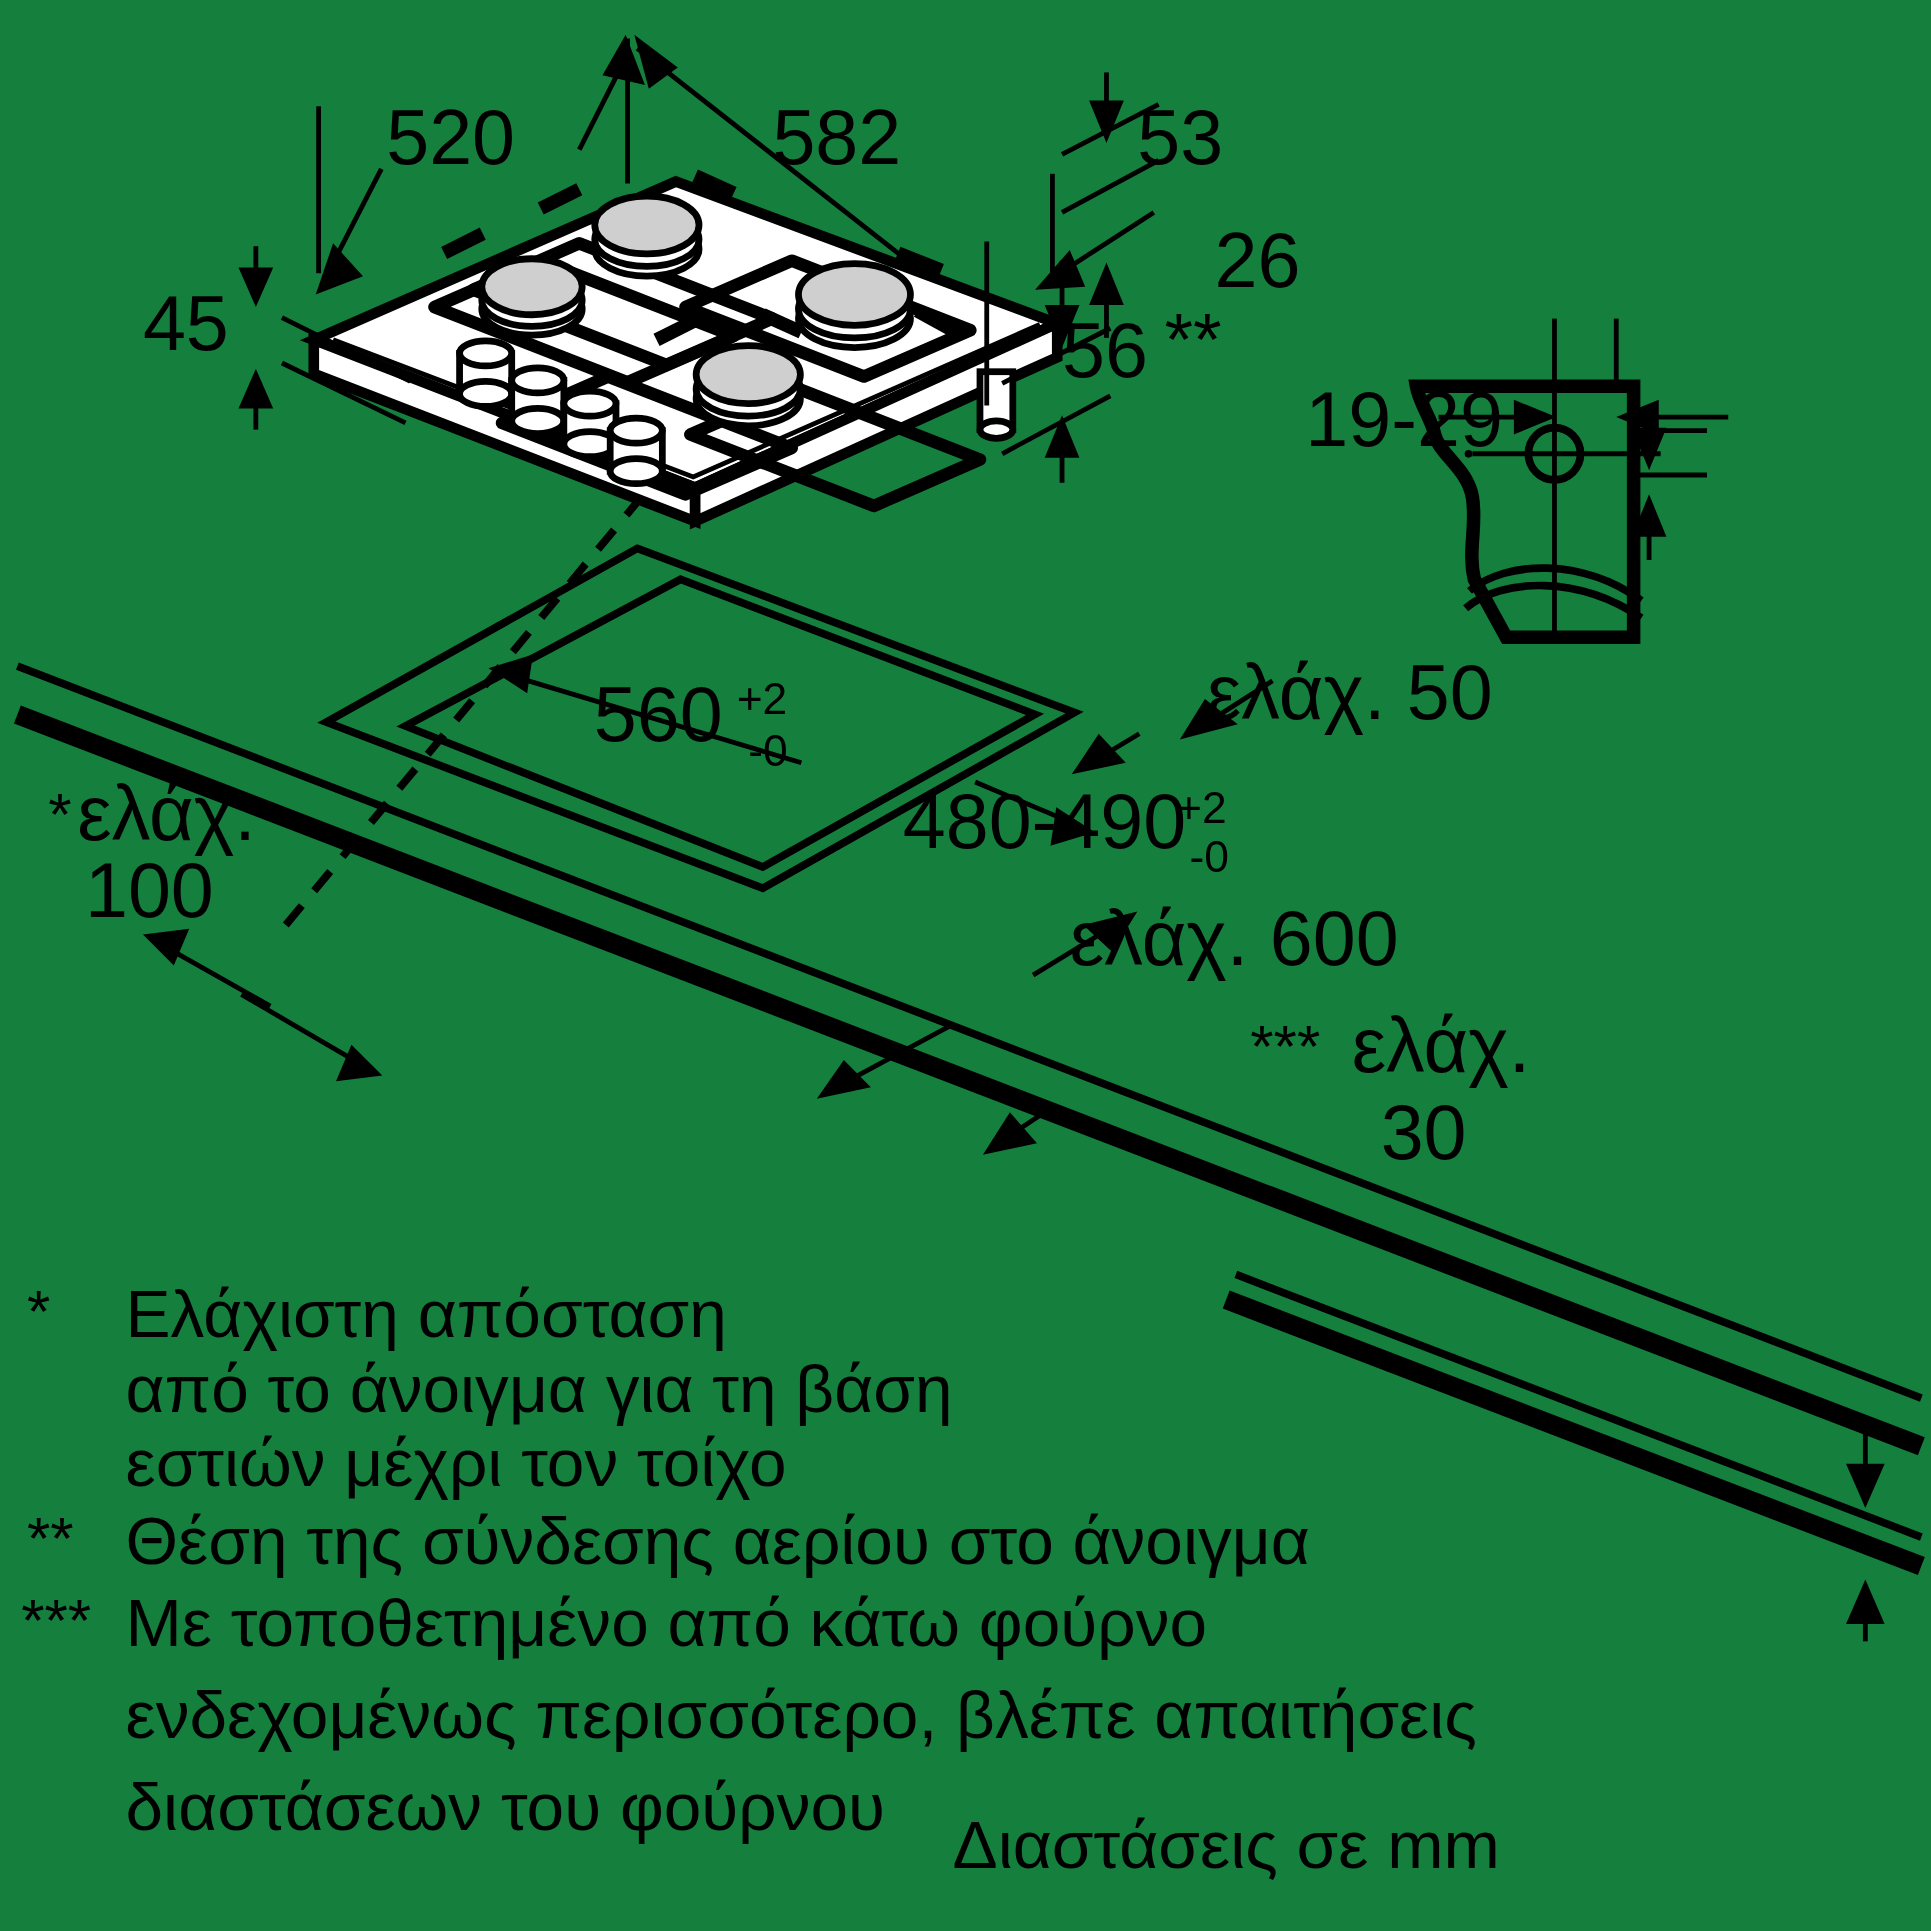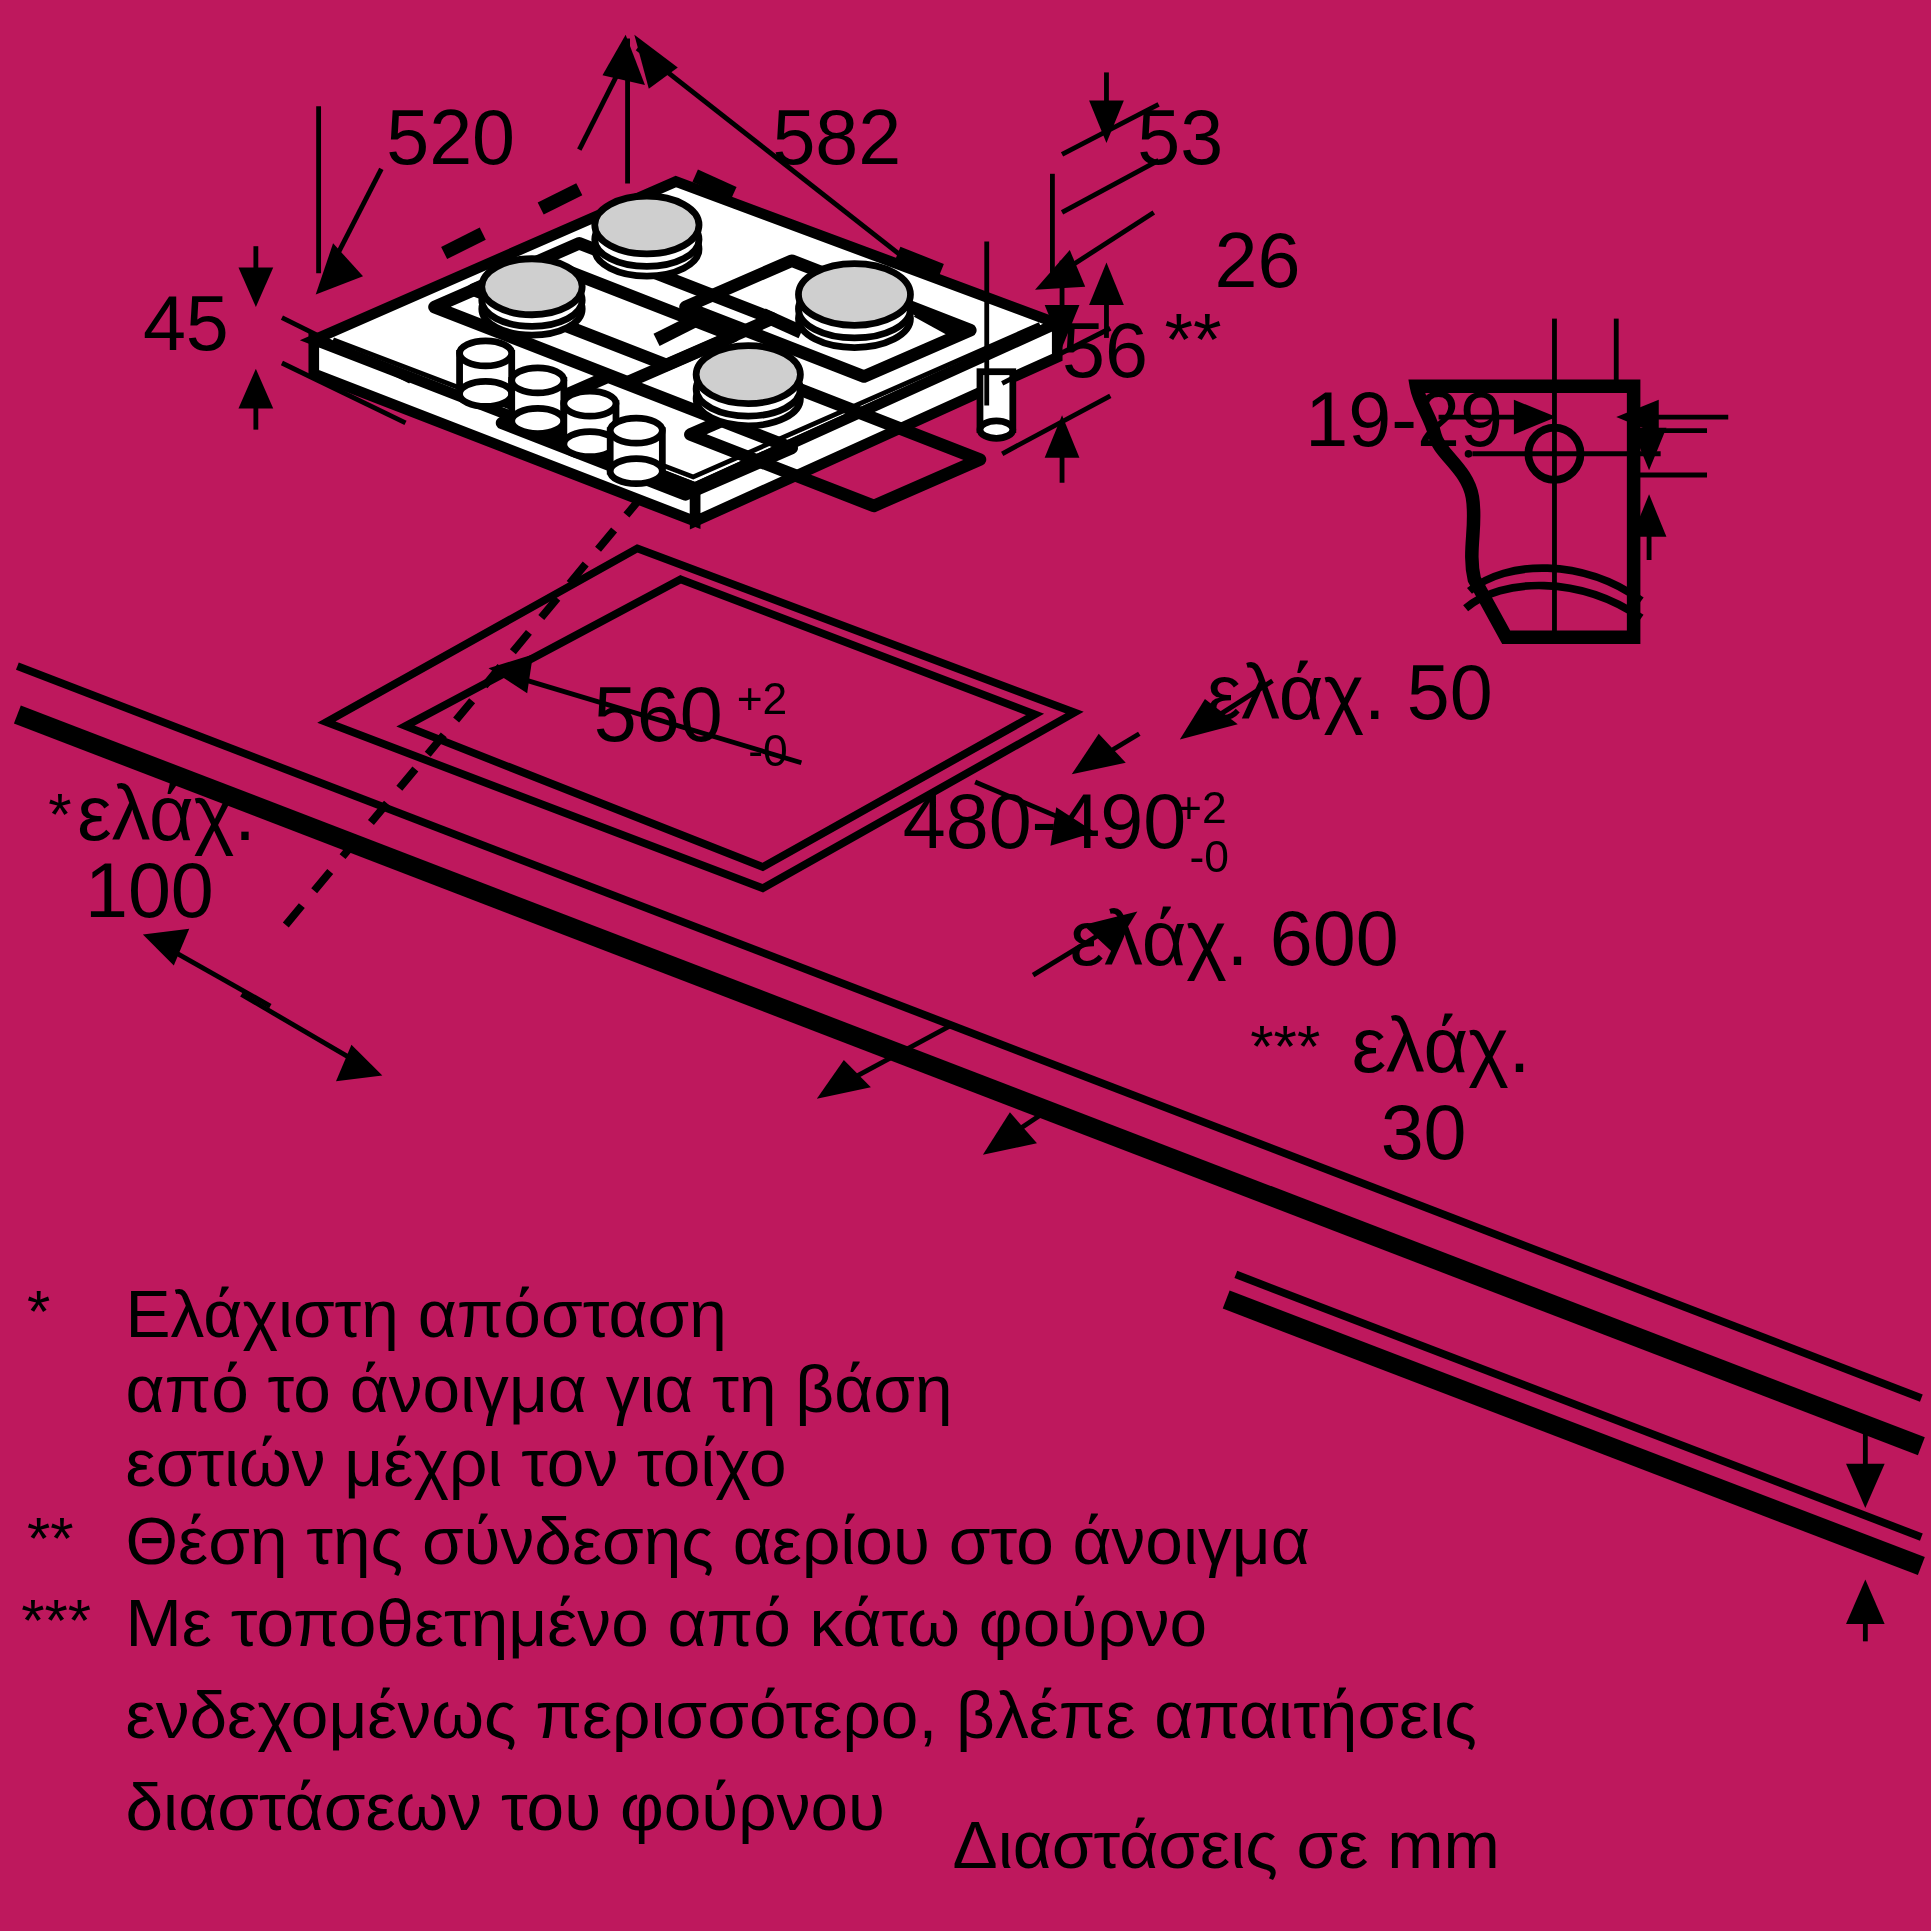--- a/index.html
+++ b/index.html
@@ -4,21 +4,21 @@
 <style>
   html, body {
     margin: 0;
     padding: 0;
     background: #ffffff;
   }
   #root {
     position: relative;
     width: 1931px;
     height: 1931px;
-    background: #be185d;
+    background: #15803d;
     font-family: "Liberation Sans", sans-serif;
     overflow: hidden;
   }
   svg#drawing {
     position: absolute;
     left: 0;
     top: 0;
     width: 1931px;
     height: 1931px;
   }

